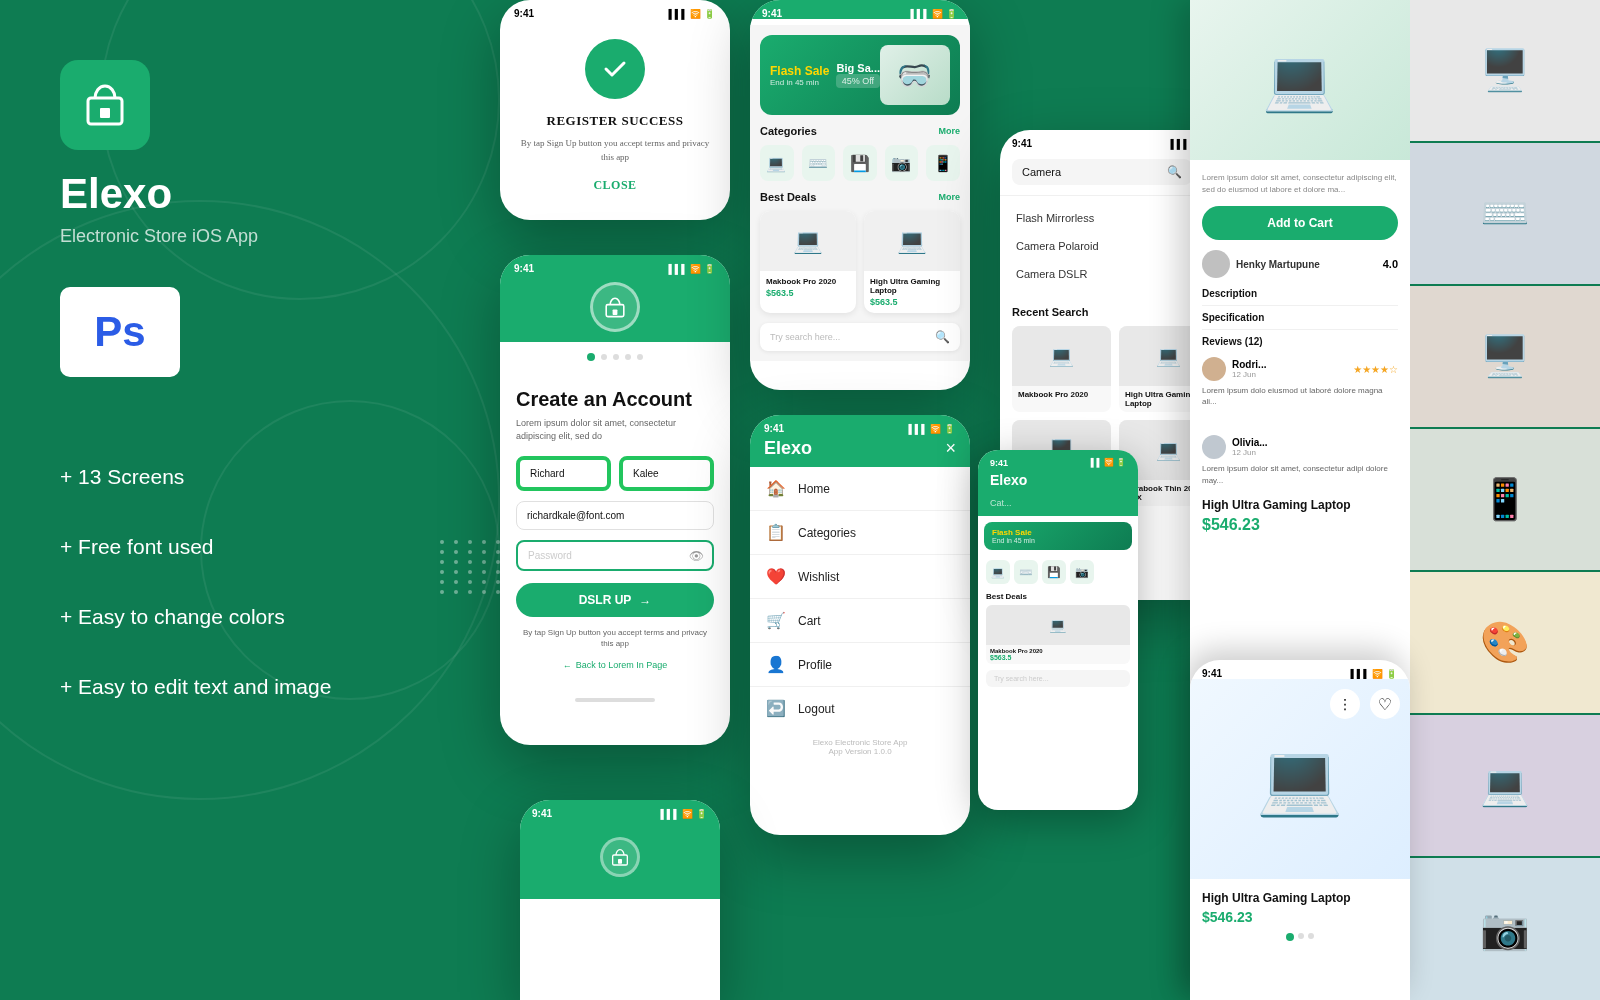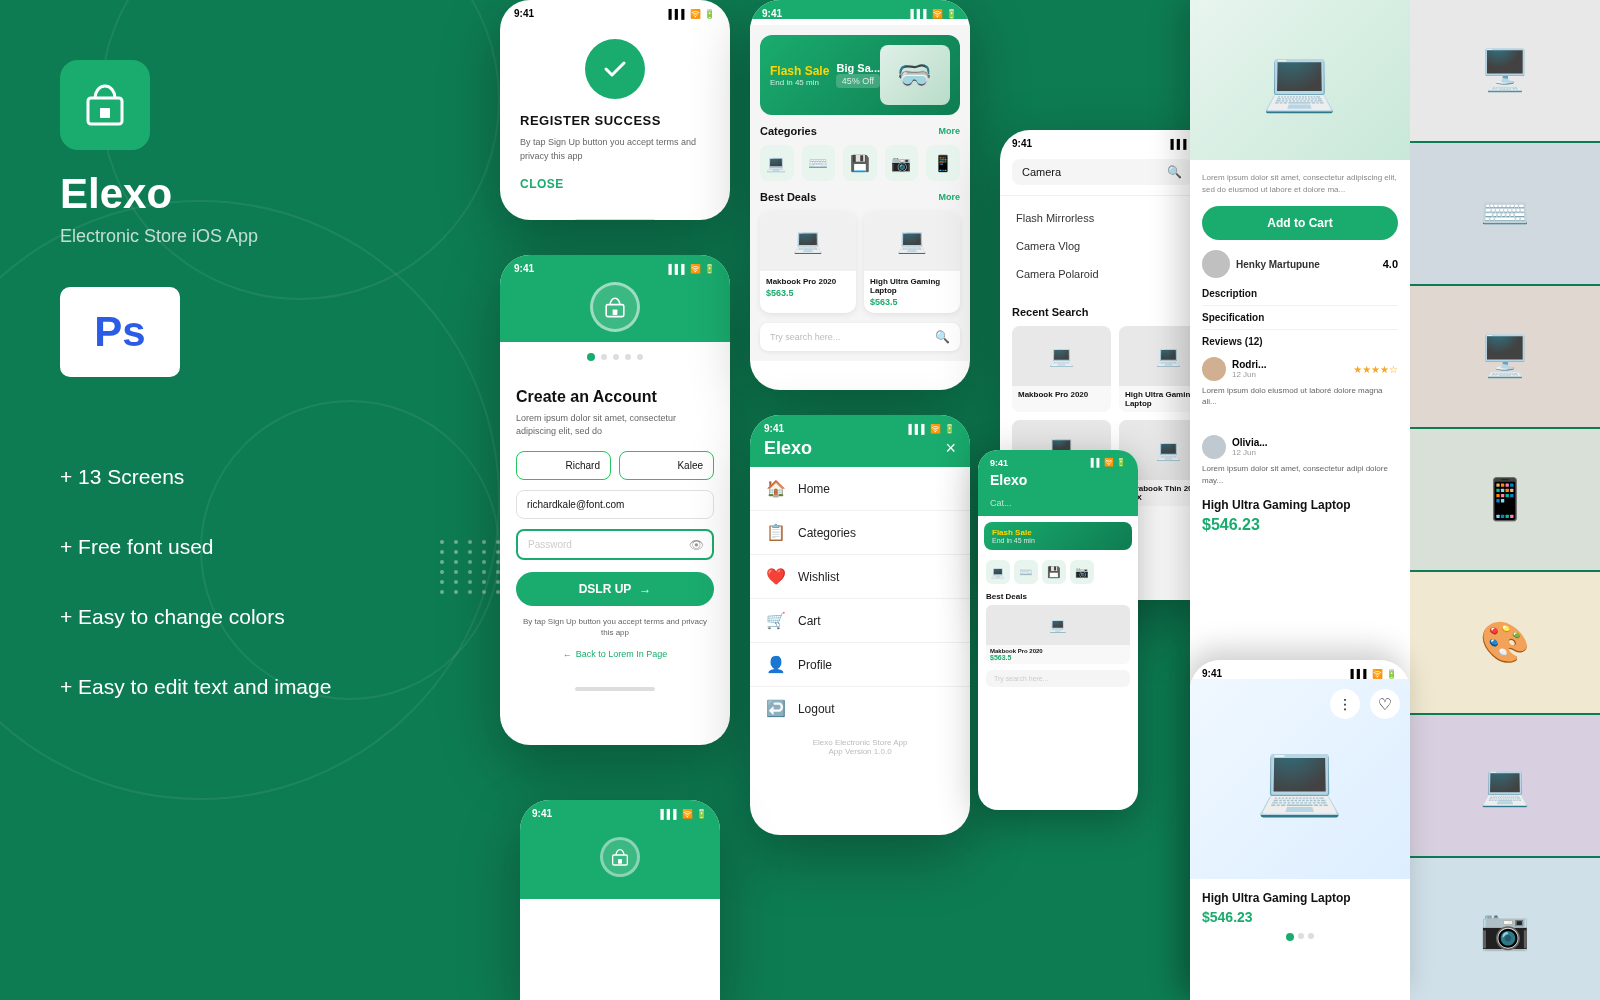--- a/index.html
+++ b/index.html
@@ -81,21 +81,22 @@
       overflow: hidden;
     }
 
     
     .screen-register {
       width: 230px;
       top: 0; left: 70px;
     }
     .register-content {
       padding: 20px 20px 16px;
-      text-align: left;
+      text-align: center;
+      font-family: Liberation Serif, serif;
     }
     .success-icon-circle {
       width: 60px; height: 60px;
       border-radius: 50%;
       background: #1aac6e;
       display: flex; align-items: center; justify-content: center;
       margin: 0 auto 14px;
     }
     .register-title {
       font-size: 13px; font-weight: 800; color: #111;
@@ -111,27 +112,27 @@
       width: 80px; height: 4px; background: #ddd; border-radius: 2px;
       margin: 12px auto 8px;
     }
 
     
     .screen-create {
       width: 230px;
       top: 255px; left: 70px;
     }
     .create-content { padding: 16px; }
-    .create-title { font-size: 16px; font-weight: 800; color: #111; margin-bottom: 6px; }
+    .create-title { font-size: 20px; font-weight: 800; color: #111; margin-bottom: 6px; }
     .create-desc { font-size: 9px; color: #666; line-height: 1.4; margin-bottom: 14px; }
     .name-row { display: flex; gap: 8px; margin-bottom: 10px; }
     .name-input {
       flex: 1; padding: 8px 10px;
-      border: 1px solid #22c55e; border-radius: 8px;
-      font-size: 10px; color: #111; text-align: right;
+      border: 4px solid #22c55e; border-radius: 8px;
+      font-size: 10px; color: #111; text-align: left;
     }
     .email-input {
       width: 100%; padding: 8px 10px;
       border: 1px solid #e0e0e0; border-radius: 8px;
       font-size: 10px; color: #111; margin-bottom: 10px;
     }
     .password-input-wrap {
       position: relative; margin-bottom: 12px;
     }
     .password-input {
@@ -567,22 +568,22 @@
     </div>
     <div class="search-top">
       <div class="search-input-box">
         <span class="search-val">Camera</span>
         <span style="font-size:12px;color:#999;">🔍</span>
       </div>
       <div class="search-x">×</div>
     </div>
     <div class="suggestions-list">
       <div class="suggestion-item">Flash Mirrorless</div>
-      <div class="suggestion-item">Camera Vlog</div>
       <div class="suggestion-item">Camera Polaroid</div>
+      <div class="suggestion-item">Camera DSLR</div>
     </div>
     <div class="recent-section">
       <div class="recent-header">
         <span class="recent-title">Recent Search</span>
         <span class="clear-link">Clear</span>
       </div>
       <div class="recent-grid">
         <div class="recent-card">
           <div class="recent-card-img">💻</div>
           <div class="recent-card-info">

